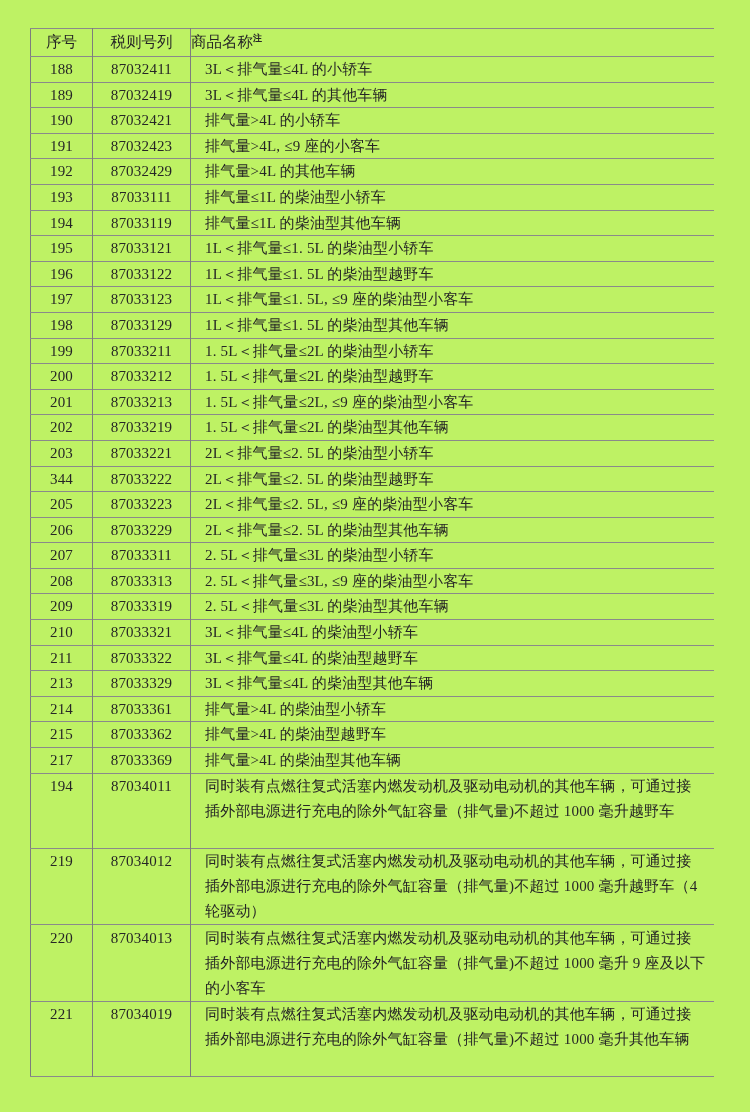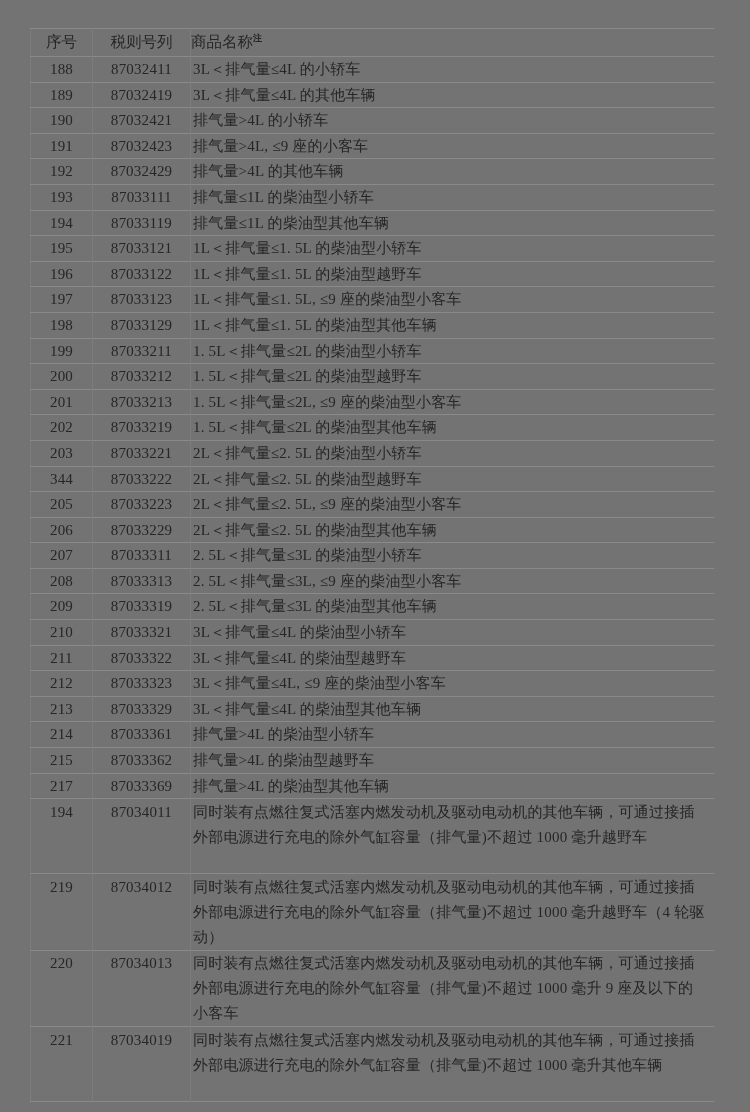--- a/index.html
+++ b/index.html
@@ -5,21 +5,21 @@
   html, body {
     margin: 0;
     padding: 0;
     background: #ffffff;
     width: 750px;
   }
   .page {
     position: relative;
     width: 750px;
     height: 1112px;
-    background: #737373;
+    background: #bef264;
     overflow: hidden;
     font-family: "Liberation Serif", "DejaVu Serif", serif;
     color: #262626;
   }
   table.tariff {
     border-collapse: collapse;
     table-layout: fixed;
     width: 683px;
     margin: 28px 0 0 30px;
     border-left: 1.2px solid #7d7d7d;
@@ -53,21 +53,21 @@
     line-height: 0;
   }
   tbody td {
     height: 24.6px;
     vertical-align: top;
     line-height: 24.6px;
     letter-spacing: 0.2px;
   }
   tbody td.c3 {
     text-align: left;
-    padding-left: 2px;
+    padding-left: 14px;
     padding-right: 8px;
   }
   tbody tr.tall td {
     height: 75px;
     line-height: 25px;
     padding-top: 0.5px;
   }
 </style>
 </head>
 <body>
@@ -201,25 +201,20 @@
     <td class="c1">210</td>
     <td class="c2">87033321</td>
     <td class="c3">3L＜排气量≤4L 的柴油型小轿车</td>
   </tr>
         <tr>
     <td class="c1">211</td>
     <td class="c2">87033322</td>
     <td class="c3">3L＜排气量≤4L 的柴油型越野车</td>
   </tr>
         <tr>
-    <td class="c1">212</td>
-    <td class="c2">87033323</td>
-    <td class="c3">3L＜排气量≤4L, ≤9 座的柴油型小客车</td>
-  </tr>
-        <tr>
     <td class="c1">213</td>
     <td class="c2">87033329</td>
     <td class="c3">3L＜排气量≤4L 的柴油型其他车辆</td>
   </tr>
         <tr>
     <td class="c1">214</td>
     <td class="c2">87033361</td>
     <td class="c3">排气量&gt;4L 的柴油型小轿车</td>
   </tr>
         <tr>

